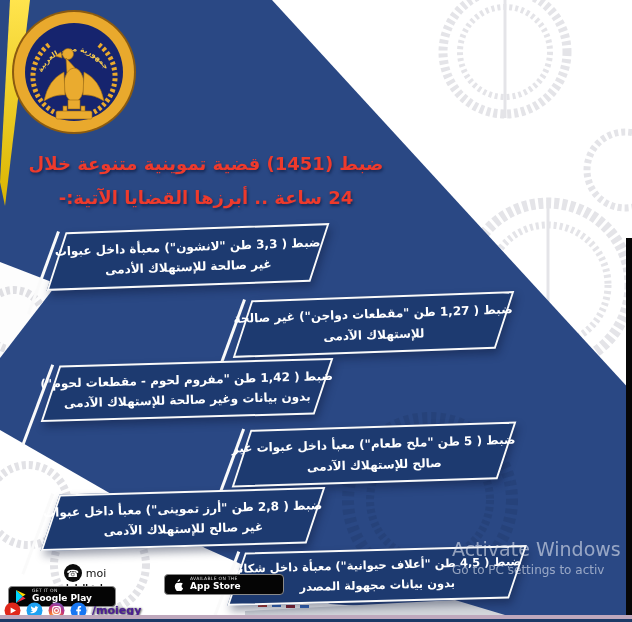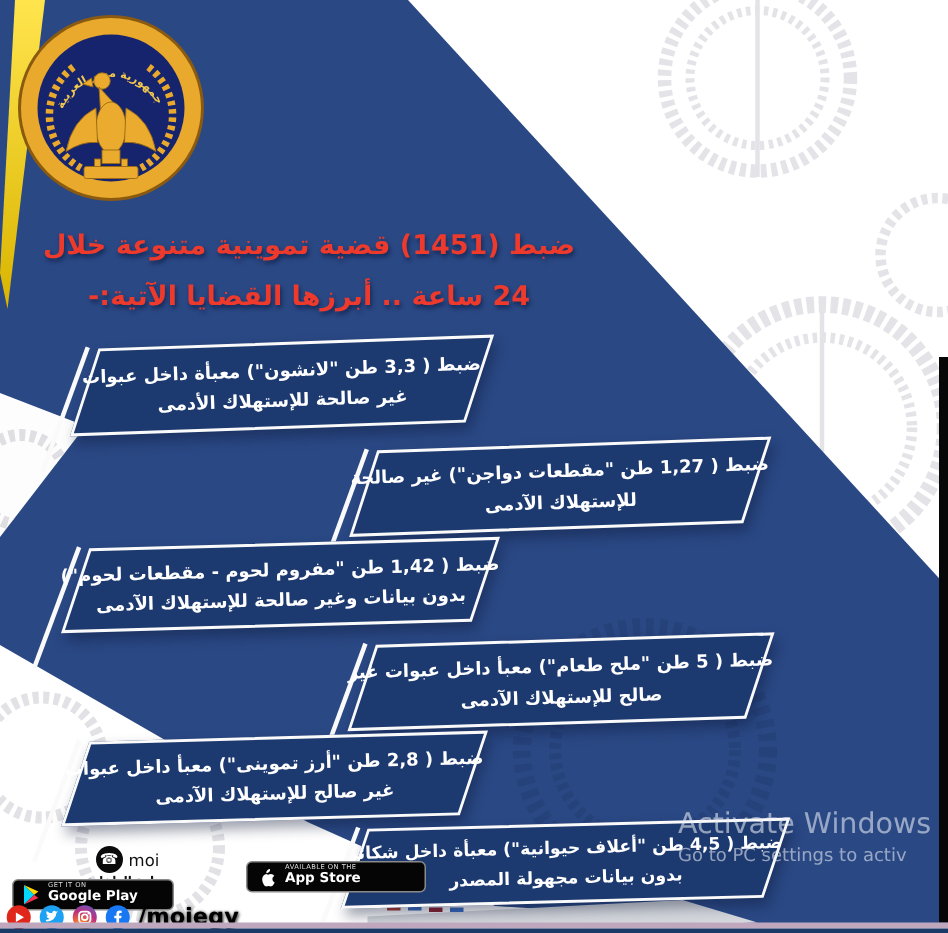--- a/index.html
+++ b/index.html
@@ -31,21 +31,21 @@
   .moi-ministry{direction:rtl;font-size:8px;font-weight:bold;margin-top:1px;}
   .store-badge{position:absolute;display:flex;align-items:center;gap:5px;height:19px;
                background:#050505;border:1px solid #8a8a8a;border-radius:4px;
                padding:0 7px;color:#fff;}
   .badge-gp{left:8px;top:586px;width:92px;}
   .badge-as{left:164px;top:574px;width:104px;}
   .badge-txt{display:flex;flex-direction:column;line-height:1.1;}
   .badge-small{font-size:4.5px;letter-spacing:.3px;color:#ddd;text-transform:uppercase;}
   .badge-big{font-size:9px;font-weight:bold;white-space:nowrap;}
   .social-row{position:absolute;left:4px;top:602px;display:flex;align-items:center;gap:5px;}
-  .handle{color:#000000;font-weight:bold;font-size:15px;
+  .handle{color:#4c1d95;font-weight:bold;font-size:11px;
           text-shadow:0 0 2px rgba(0,0,0,.65),1px 1px 2px rgba(0,0,0,.5);}
   
   .activate{position:absolute;left:452px;top:538px;width:185px;overflow:hidden;
             color:rgba(232,236,244,.58);z-index:6;}
   .activate .l1{font-size:19px;white-space:nowrap;}
   .activate .l2{font-size:12px;white-space:nowrap;margin-top:3px;}
   
   .black-strip{position:absolute;left:626px;top:238px;width:6px;height:377px;background:#070707;z-index:7;}
   .bar-lavender{position:absolute;left:0;top:615px;width:632px;height:4px;background:#bfa8bd;z-index:7;}
   .bar-navy{position:absolute;left:0;top:619px;width:632px;height:3px;background:#1c3a67;z-index:7;}

